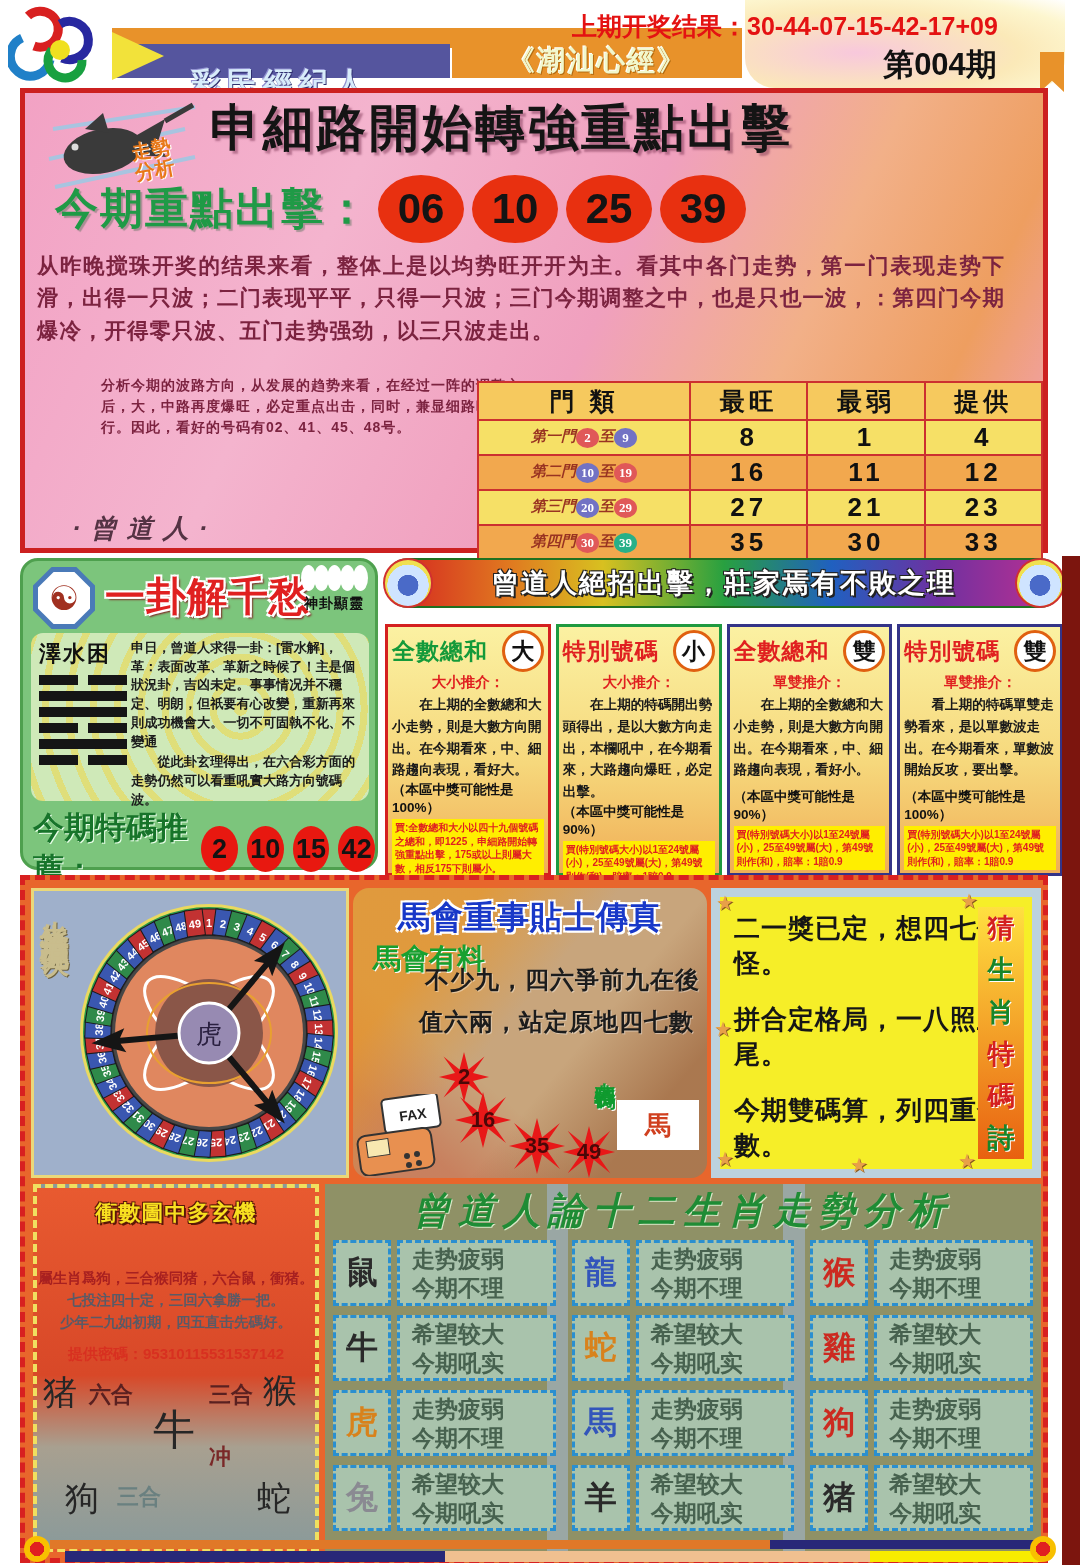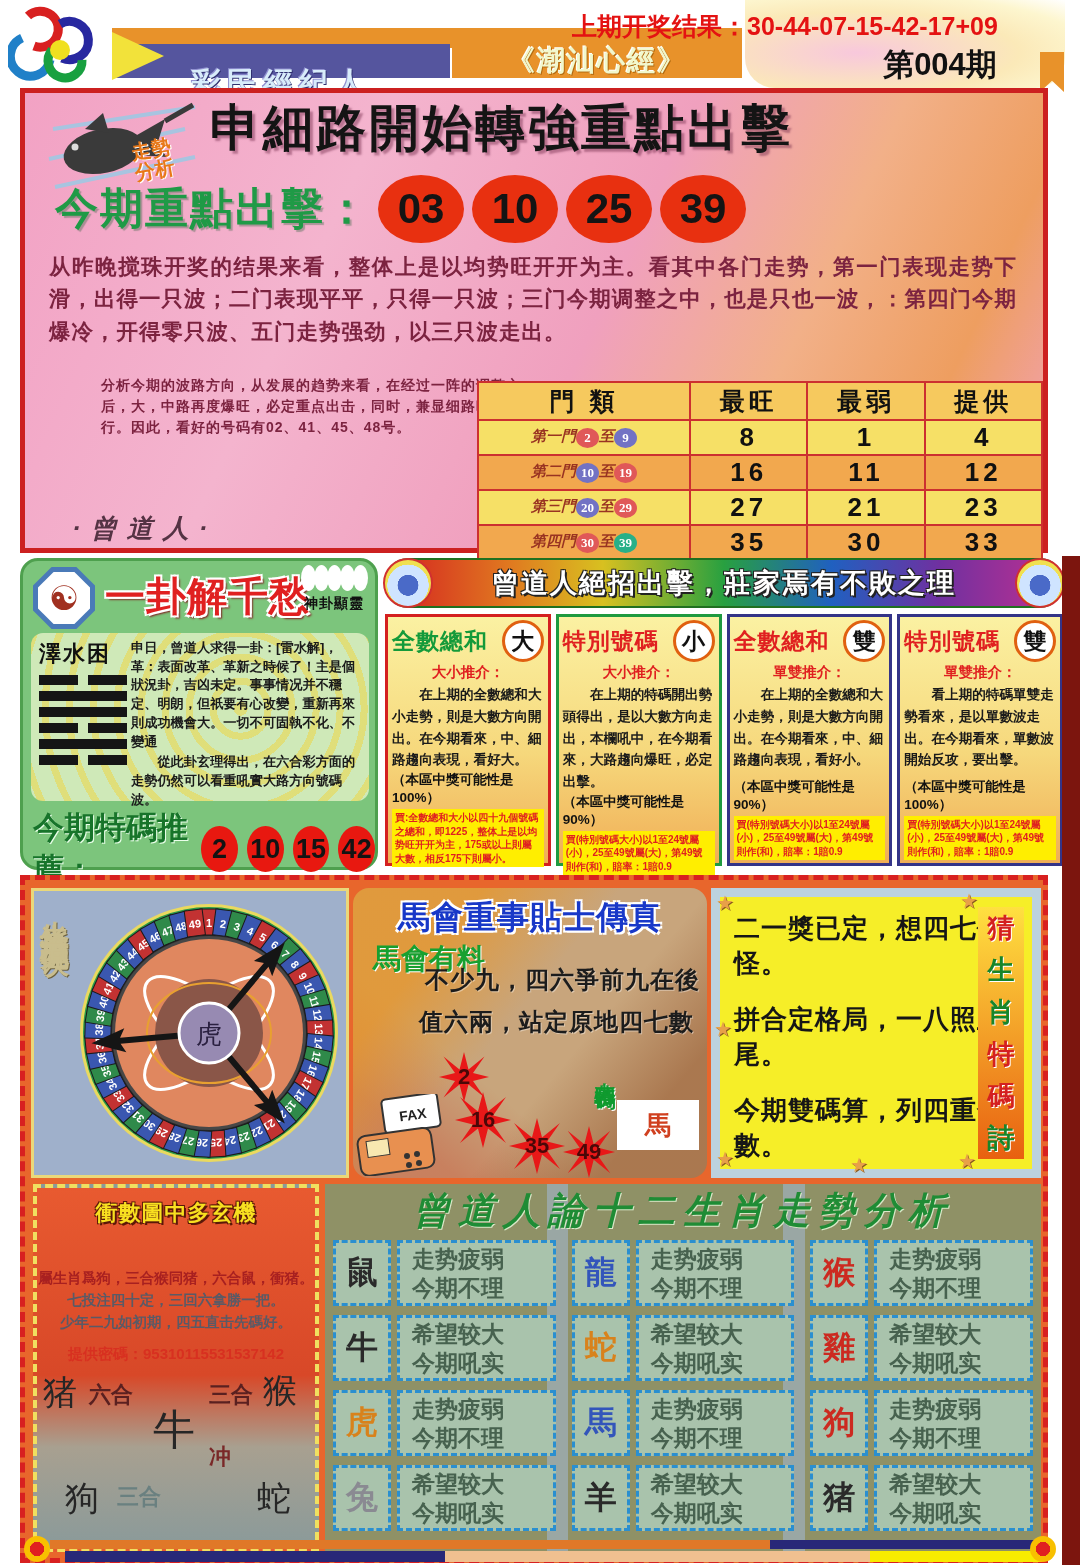--- a/index.html
+++ b/index.html
@@ -38,22 +38,22 @@
   #fish-badge .txt{position:absolute;left:88px;top:40px;font-size:20px;font-weight:bold;color:#e87818;
                    transform:rotate(-10deg);line-height:1.05;text-shadow:1px 1px 0 #fff;}
   #main-title{position:absolute;left:185px;top:2px;width:835px;font-size:50px;font-weight:bold;color:#141414;
               letter-spacing:3px;text-shadow:3px 3px 2px rgba(110,40,70,.45);}
   #focus-row{position:absolute;left:30px;top:82px;display:flex;align-items:center;}
   #focus-label{font-size:43px;font-weight:bold;color:#1f9a46;letter-spacing:2px;
                text-shadow:2px 2px 1px rgba(0,80,30,.3);}
   .focus-num{display:inline-flex;width:86px;height:68px;margin-left:8px;border-radius:50%;
              background:#e83010;color:#141414;font-size:42px;font-weight:bold;
              align-items:center;justify-content:center;}
-  #para1{position:absolute;left:24px;top:158px;width:968px;font-size:21.5px;font-weight:bold;
-         color:#7c2340;line-height:1.5;text-align:justify;letter-spacing:1px;}
+  #para1{position:absolute;left:12px;top:158px;width:968px;font-size:21.5px;font-weight:bold;
+         color:#7c2340;line-height:1.5;text-align:justify;letter-spacing:1px;font-family:Liberation Mono, monospace;}
   #para2{position:absolute;left:28px;top:282px;width:420px;font-size:14px;font-weight:bold;
          color:#7c2340;line-height:1.5;text-align:justify;letter-spacing:1px;margin-left:48px;}
   #signature{position:absolute;left:47px;top:418px;font-size:26px;font-weight:bold;color:#553344;
              letter-spacing:10px;font-style:italic;}
   #gate-table{position:absolute;left:452px;top:288px;width:566px;border-collapse:collapse;}
   #gate-table th,#gate-table td{border:2px solid #cc3030;text-align:center;}
   #gate-table th{background:#f6c95e;font-size:25px;font-weight:bold;color:#111;height:34px;letter-spacing:4px;}
   #gate-table tr.odd td{background:#f6e066;}
   #gate-table tr.even td{background:#f2a84e;}
   #gate-table td.num{font-size:26px;font-weight:bold;color:#111;height:27px;letter-spacing:4px;}
@@ -102,21 +102,21 @@
   #zhao-panel{position:absolute;left:385px;top:558px;width:678px;height:312px;}
   #zhao-header{position:relative;height:46px;border-radius:23px;border:2px solid #207020;
         background:linear-gradient(90deg,#d42020,#e07820 18%,#d8c020 32%,#28a040 50%,#2060c0 66%,#7030a0 82%,#c03090);
         display:flex;align-items:center;justify-content:center;}
   #zhao-header .t{font-size:27px;font-weight:bold;color:#fff;letter-spacing:2px;
         text-shadow:2px 2px 0 #222,-1px -1px 0 #222,1px -1px 0 #222,-1px 1px 0 #222;}
   .sun-icon{position:absolute;top:-2px;width:46px;height:46px;border-radius:50%;
         background:radial-gradient(circle at 50% 55%,#4a6ac8 0 30%,#cfe4ff 31% 60%,#f0e050 61% 100%);
         border:2px solid #d03030;}
   .sun-icon.l{left:-4px;} .sun-icon.r{right:-4px;}
-  #zhao-cols{display:flex;gap:5px;margin-top:6px;}
+  #zhao-cols{display:flex;gap:5px;margin-top:16px;}
   .zcol{flex:1;height:252px;border:3px solid #333;box-sizing:border-box;padding:3px 4px;
         background:linear-gradient(180deg,#fbf1a2 0%,#f6d87c 55%,#f0ae56 100%);
         display:flex;flex-direction:column;}
   .zcol[data-border="red"]{border-color:#d42020;}
   .zcol[data-border="green"]{border-color:#1f9a40;}
   .zcol[data-border="navy"]{border-color:#343488;}
   .zcol .trow{display:flex;align-items:center;justify-content:space-between;}
   .zcol .title{font-size:23px;font-weight:bold;letter-spacing:1px;}
   .zcol .title[data-tc="green"]{color:#149a3a;}
   .zcol .title[data-tc="red"]{color:#e02020;}
@@ -254,21 +254,21 @@
         <path d="M120 22 L148 6" stroke="#3a3a3a" stroke-width="5"></path>
       </svg>
       <div class="txt">
         <div>走勢</div>
         <div>分析</div>
       </div>
     </div>
     <div id="main-title" class="serif">申細路開始轉強重點出擊</div>
     <div id="focus-row">
       <span id="focus-label" class="serif">今期重點出擊：</span>
-      <span class="focus-num">03</span>
+      <span class="focus-num">06</span>
       <span class="focus-num">10</span>
       <span class="focus-num">25</span>
       <span class="focus-num">39</span>
     </div>
     <div id="para1">从昨晚搅珠开奖的结果来看，整体上是以均势旺开开为主。看其中各门走势，第一门表现走势下滑，出得一只波；二门表现平平，只得一只波；三门今期调整之中，也是只也一波，：第四门今期爆冷，开得零只波、五门走势强劲，以三只波走出。</div>
     <div id="para2">分析今期的波路方向，从发展的趋势来看，在经过一阵的调整之后，大，中路再度爆旺，必定重点出击，同时，兼显细路旺波进行。因此，看好的号码有02、41、45、48号。</div>
     <div id="signature">·曾道人·</div>
 
     <table id="gate-table">
       <tbody>
@@ -368,21 +368,21 @@
     </div>
     <div id="zhao-cols">
       <div class="zcol" data-border="red">
         <div class="trow">
             <span class="title" data-tc="green">全數總和</span>
             <span class="circle">大</span>
           </div>
         <div class="sub">大小推介：</div>
         <div class="body">在上期的全數總和大小走勢，則是大數方向開出。在今期看來，中、細路趨向表現，看好大。</div>
         <div class="chance">（本區中獎可能性是100%）</div>
-        <div class="note">買:全數總和大小以四十九個號碼之總和，即1225，整体上是以均势旺开开为主，175或以上則屬大數，相反175下則屬小。</div>
+        <div class="note">買:全數總和大小以四十九個號碼之總和，即1225，申細路開始轉強重點出擊，175或以上則屬大數，相反175下則屬小。</div>
       </div>
       <div class="zcol" data-border="green">
         <div class="trow">
             <span class="title" data-tc="red">特別號碼</span>
             <span class="circle">小</span>
           </div>
         <div class="sub">大小推介：</div>
         <div class="body">在上期的特碼開出勢頭得出，是以大數方向走出，本欄吼中，在今期看來，大路趨向爆旺，必定出擊。</div>
         <div class="chance">（本區中獎可能性是90%）</div>
         <div class="note">買(特別號碼大小)以1至24號屬(小)，25至49號屬(大)，第49號則作(和)，賠率：1賠0.9</div>

